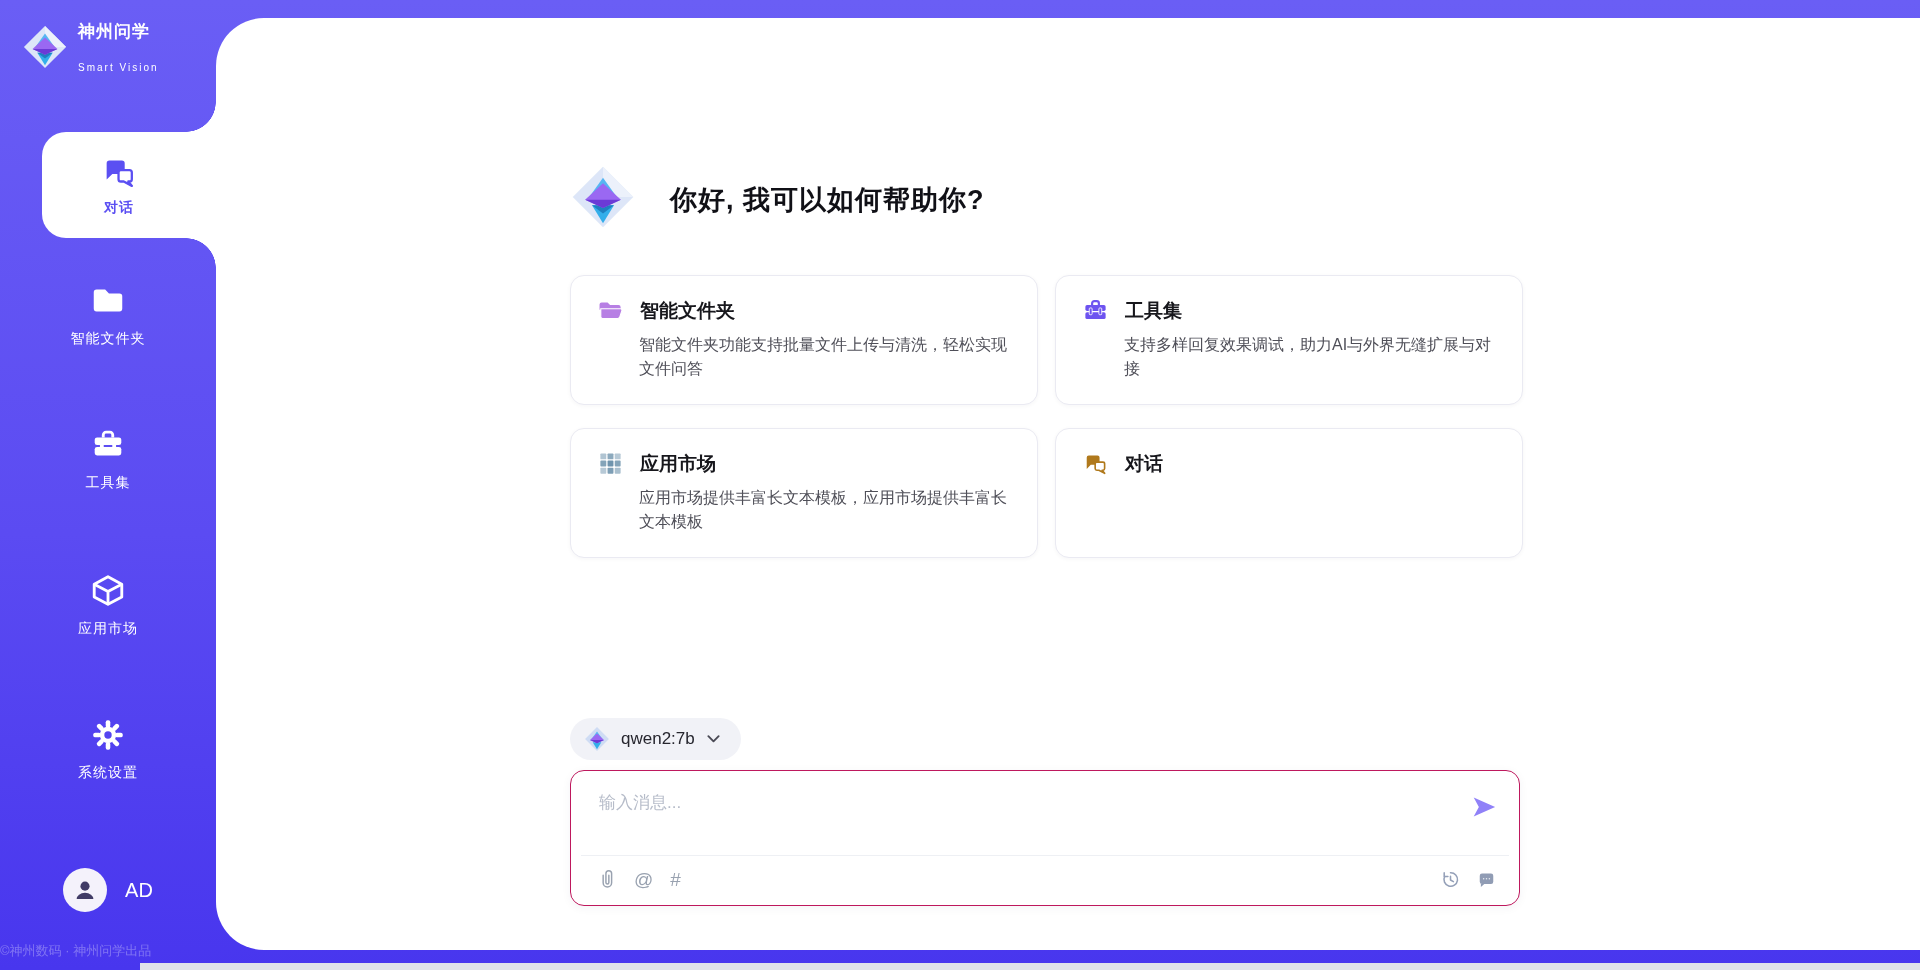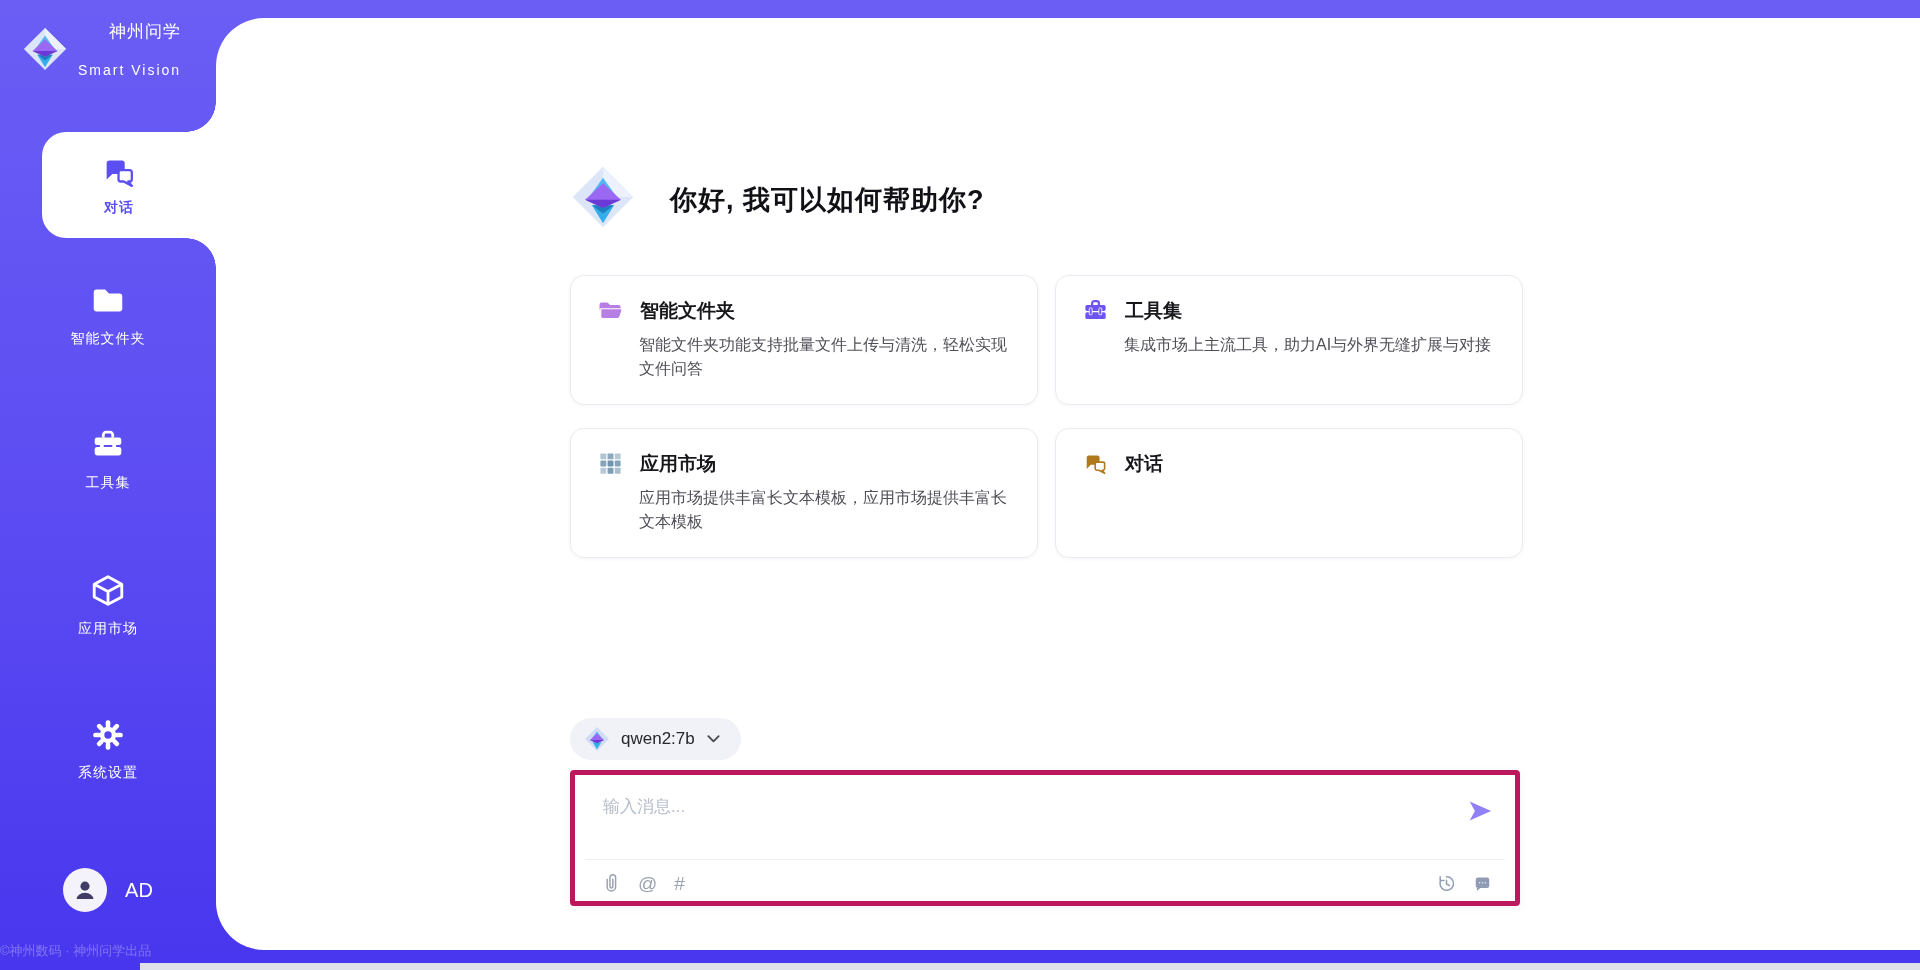--- a/index.html
+++ b/index.html
@@ -6,22 +6,22 @@
   html,body { width:1920px; height:970px; overflow:hidden; }
   body {
     font-family:"Liberation Sans","DejaVu Sans",sans-serif;
     background:linear-gradient(180deg,#6a5ef5 0%,#5b4bf2 55%,#4836ee 100%);
     position:relative;
   }
 
   
   .sidebar { position:absolute; left:0; top:0; width:216px; height:100%; z-index:2; }
   .brand { position:absolute; top:20px; left:22px; display:flex; align-items:center; gap:10px; }
-  .brand-name { color:#fff; font-size:17px; font-weight:400; letter-spacing:1px;text-align:right; }
-  .brand-sub { color:#fff; font-size:14px; letter-spacing:2px; margin-top:19px; }
+  .brand-name { color:#fff; font-size:17px; font-weight:700; letter-spacing:1px; }
+  .brand-sub { color:#fff; font-size:10px; letter-spacing:2px; margin-top:19px; }
 
   .nav-item { position:absolute; left:0; width:216px; display:flex; flex-direction:column;
               align-items:center; gap:10px; cursor:pointer; }
   .nav-label { color:#fff; font-size:14px; letter-spacing:1px; }
 
   .nav-pill { position:absolute; left:42px; right:0; top:132px; height:106px; background:#fff;
               border-radius:24px 0 0 24px; display:flex; flex-direction:column; align-items:center;
               justify-content:center; gap:8px; padding-right:20px; cursor:pointer; }
   .nav-pill::before { content:""; position:absolute; right:0; top:-30px; width:30px; height:30px;
               background:radial-gradient(circle at 0 0, rgba(0,0,0,0) 29.5px, #fff 30px); }
@@ -51,21 +51,21 @@
           padding:21px 24px 0 26px; box-shadow:0 1px 4px rgba(25,25,60,0.04); cursor:pointer; }
   .card-head { display:flex; align-items:center; gap:16px; }
   .card-title { font-size:19px; font-weight:700; color:#17171c; }
   .card-desc { margin:9px 0 0 42px; font-size:16px; color:#4f4f58; line-height:1.5; }
 
   .model-pill { position:absolute; left:354px; top:700px; display:inline-flex; align-items:center;
            gap:11px; background:#f1f2f7; border-radius:22px; padding:8px 20px 8px 14px; cursor:pointer; }
   .model-name { font-size:17px; color:#26262e; }
 
   .composer { position:absolute; left:354px; top:752px; width:950px; height:136px; background:#fff;
-           border:5px solid #be185d; border-radius:4px; box-shadow:0 2px 10px rgba(30,30,70,0.05); }
+           border:1px solid #be185d; border-radius:14px; box-shadow:0 2px 10px rgba(30,30,70,0.05); }
   .composer textarea { position:absolute; left:28px; top:20px; width:830px; height:52px; border:none;
            outline:none; resize:none; font-family:inherit; font-size:17px; color:#333; background:transparent; }
   .composer textarea::placeholder { color:#b6bcc9; }
   .send-btn { position:absolute; right:22px; top:24px; cursor:pointer; line-height:0; }
   .composer-divider { position:absolute; left:10px; right:10px; top:84px; height:1px; background:#eef0f4; }
   .composer-toolbar { position:absolute; left:26px; right:22px; top:97px; display:flex;
            justify-content:space-between; align-items:center; }
   .tool-group { display:flex; align-items:center; gap:17px; }
   .tool-glyph { font-size:19px; color:#99a2b0; cursor:pointer; line-height:1; }
   .tool-icon { cursor:pointer; line-height:0; }
@@ -206,21 +206,21 @@
           <svg width="27" height="27" viewBox="0 0 32 32">
             <path d="M12 9.5 v-2 a2.5 2.5 0 0 1 2.5 -2.5 h3 a2.5 2.5 0 0 1 2.5 2.5 v2" fill="none" stroke="#6d53f0" stroke-width="2.6"></path>
             <rect x="4" y="9.5" width="24" height="7" rx="2" fill="#6d53f0"></rect>
             <rect x="4" y="18.2" width="24" height="8" rx="2" fill="#6d53f0"></rect>
             <rect x="8.6" y="13" width="3.4" height="8" rx="1" fill="#6d53f0" stroke="#fff" stroke-width="1"></rect>
             <rect x="20" y="13" width="3.4" height="8" rx="1" fill="#6d53f0" stroke="#fff" stroke-width="1"></rect>
           </svg>
         </span>
         <span class="card-title">工具集</span>
       </div>
-      <div class="card-desc">集成市场上主流工具，助力AI与外界无缝扩展与对接</div>
+      <div class="card-desc">支持多样回复效果调试，助力AI与外界无缝扩展与对接</div>
     </div>
 
     <div class="card">
       <div class="card-head">
         <span style="line-height:0;">
           <svg width="27" height="27" viewBox="0 0 32 32">
             <g fill="#6f94ad">
               <rect x="4" y="4" width="7" height="7" rx="1" opacity="0.55"></rect>
               <rect x="12.5" y="4" width="7" height="7" rx="1" opacity="0.8"></rect>
               <rect x="21" y="4" width="7" height="7" rx="1" opacity="0.5"></rect>

